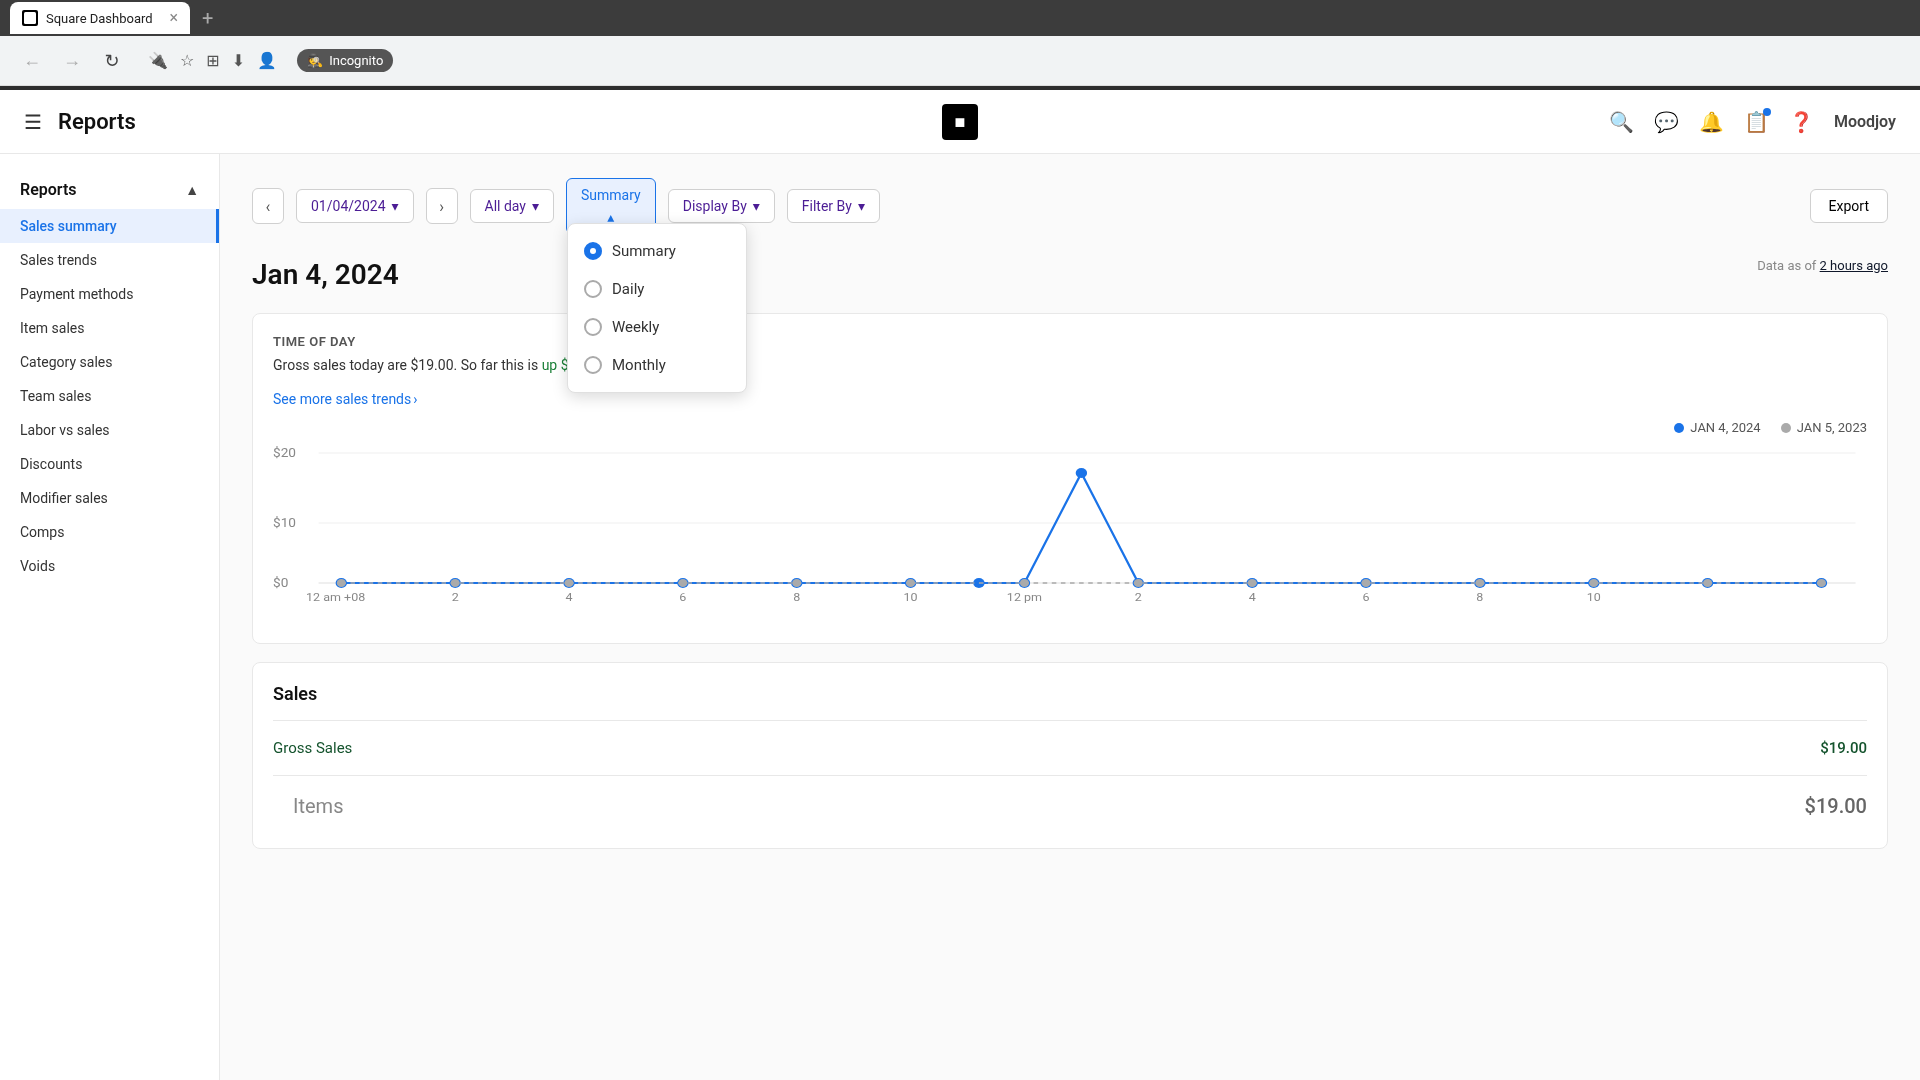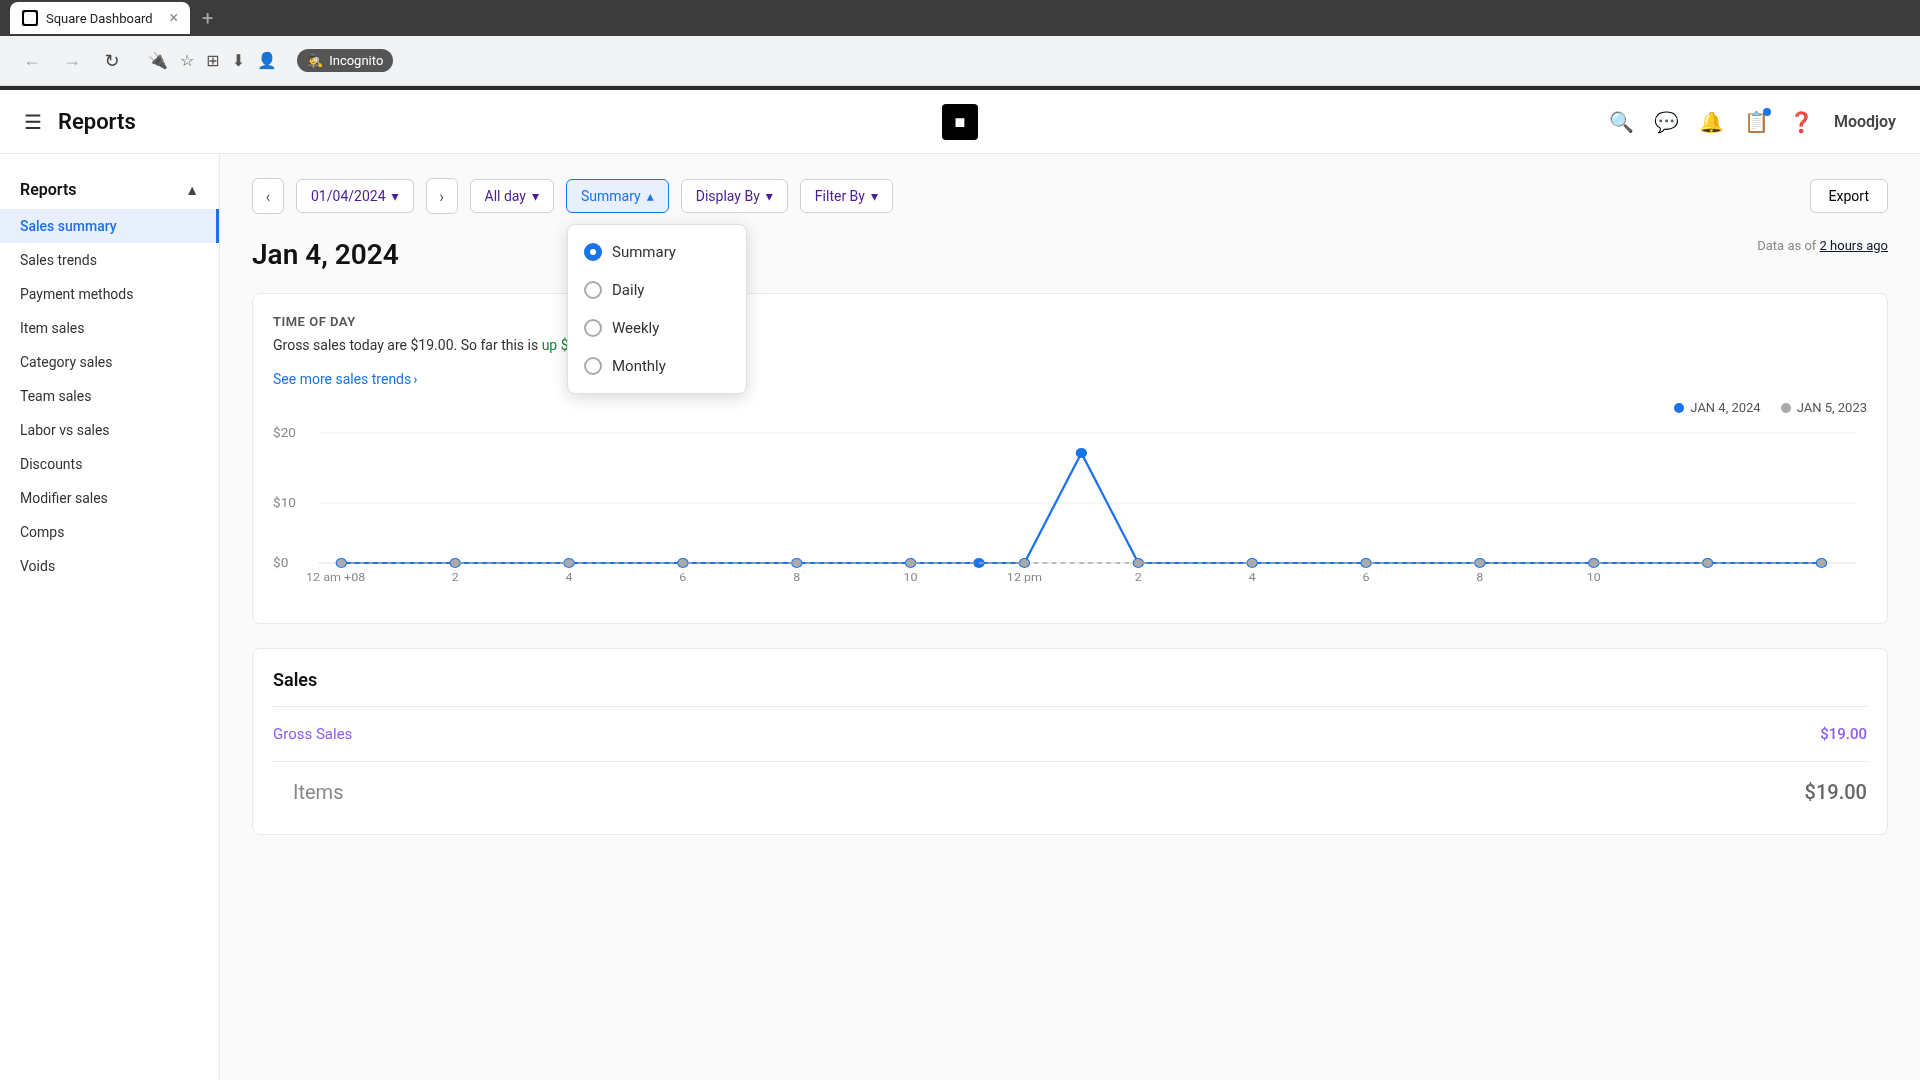--- a/index.html
+++ b/index.html
@@ -45,47 +45,47 @@
     .sidebar-item { padding: 9px 20px; font-size: 14px; color: #333; cursor: pointer; border-radius: 0; }
     .sidebar-item.active { background: #e8f0fe; color: #1a73e8; font-weight: 500; border-right: 3px solid #1a73e8; }
 
     
     .content { flex: 1; overflow-y: auto; background: #fafafa; }
     .content-inner { padding: 24px 32px; }
 
     
     .toolbar { display: flex; align-items: center; gap: 12px; margin-bottom: 24px; }
     .toolbar-btn { background: #fff; border: 1px solid #d0d0d0; border-radius: 6px; padding: 8px 14px; font-size: 14px; color: #4c1d95; cursor: pointer; display: flex; align-items: center; gap: 6px; }
-    .toolbar-btn.active { background: #e8f0fe; border-color: #1a73e8; color: #1a73e8; }
+    .toolbar-btn.active { background: #e8f0fe; border-color: #1a73e8; color: #1a73e8; flex-direction: column; }
     .nav-arrow { background: #fff; border: 1px solid #d0d0d0; border-radius: 6px; width: 32px; height: 36px; display: flex; align-items: center; justify-content: center; cursor: pointer; font-size: 16px; color: #555; }
     .export-btn { margin-left: auto; background: #fff; border: 1px solid #d0d0d0; border-radius: 6px; padding: 8px 18px; font-size: 14px; color: #000000; cursor: pointer; }
 
     
     .date-header { font-size: 28px; font-weight: 600; color: #111; margin-bottom: 6px; }
     .data-freshness { text-align: right; font-size: 13px; color: #888; margin-bottom: 20px; }
     .data-freshness a { color: #0f172a; text-decoration: underline; cursor: pointer; }
 
     
-    .chart-section { background: #fff; border: 1px solid #e8e8e8; border-radius: 8px; padding: 20px; margin-bottom: 24px; }
+    .chart-section { background: #fff; border: 1px solid #e8e8e8; border-radius: 8px; padding: 20px; margin-bottom: 18px; }
     .chart-section-title { font-size: 13px; font-weight: 600; color: #555; text-transform: uppercase; letter-spacing: 0.5px; margin-bottom: 8px; }
     .chart-description { font-size: 14px; color: #333; margin-bottom: 16px; }
     .chart-description .up { color: #1a7f37; }
     .see-more-link { color: #1a73e8; font-size: 14px; cursor: pointer; text-decoration: none; display: inline-flex; align-items: center; gap: 2px; }
     .chart-legend { display: flex; justify-content: flex-end; gap: 20px; margin-bottom: 8px; font-size: 13px; color: #555; }
     .legend-item { display: flex; align-items: center; gap: 6px; }
     .legend-dot { width: 10px; height: 10px; border-radius: 50%; }
     .legend-dot.blue { background: #1a73e8; }
     .legend-dot.gray { background: #aaa; }
     .chart-container { position: relative; width: 100%; height: 160px; }
 
     
     .sales-section { background: #fff; border: 1px solid #e8e8e8; border-radius: 8px; padding: 20px; }
     .sales-section-title { font-size: 18px; font-weight: 600; color: #111; margin-bottom: 16px; }
     .divider { border: none; border-top: 1px solid #e8e8e8; margin: 8px 0; }
-    .row { display: flex; justify-content: space-between; padding: 10px 0; font-size: 15px; color: #8b5cf6; }
+    .row { display: flex; justify-content: space-between; padding: 10px 0; font-size: 15px; color: #14532d; }
     .row.sub { padding-left: 20px; color: #666; font-size: 20px; justify-content: space-between; }
     .row .label { }
     .row .value { font-weight: 500; }
     .row.sub .label { color: #888; }
     .dropdown-menu { position: absolute; background: #fff; border: 1px solid #e0e0e0; border-radius: 8px; box-shadow: 0 4px 16px rgba(0,0,0,0.15); padding: 8px 0; min-width: 160px; z-index: 100; pointer-events: all; }
     .dropdown-item { display: flex; align-items: center; padding: 10px 16px; gap: 10px; font-size: 15px; color: #333; cursor: pointer; }
     .radio-circle { width: 18px; height: 18px; border-radius: 50%; border: 2px solid #1a73e8; display: flex; align-items: center; justify-content: center; flex-shrink: 0; }
     .radio-circle.checked { background: #1a73e8; }
     .radio-circle.checked::after { content: ''; width: 6px; height: 6px; background: #fff; border-radius: 50%; }
     .radio-circle.unchecked { border-color: #aaa; }

